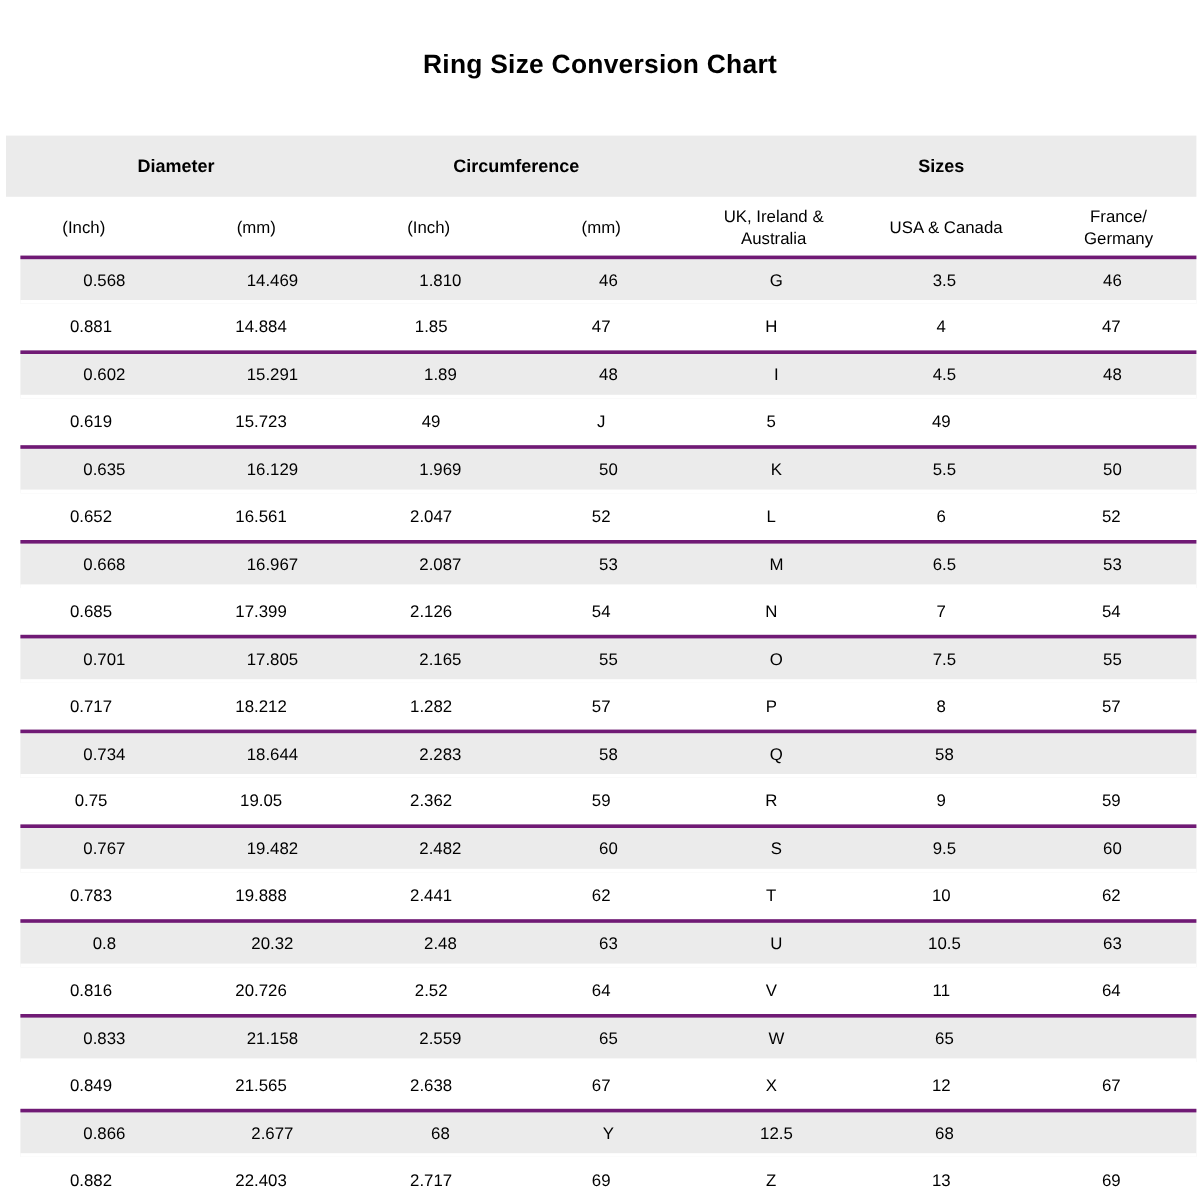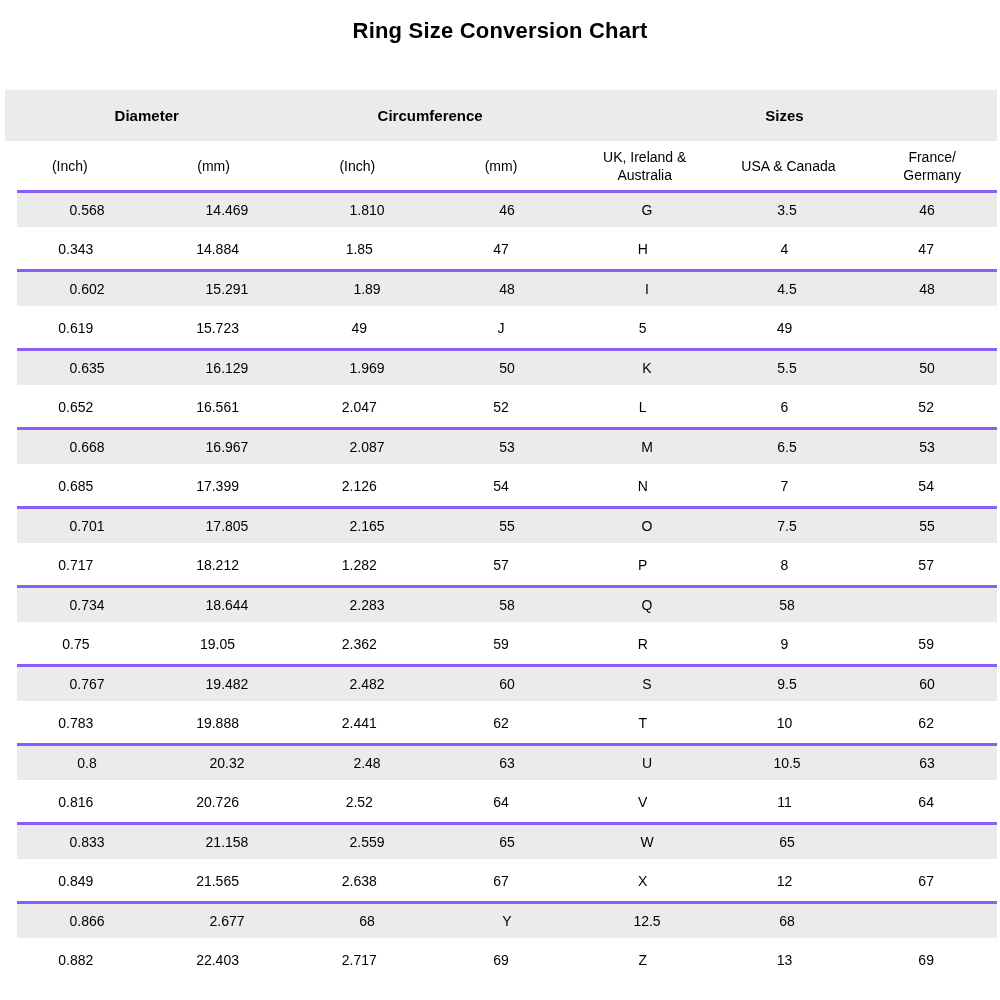--- a/index.html
+++ b/index.html
@@ -12,20 +12,21 @@
     font-family: "Liberation Sans", sans-serif;
     color: #000000;
   }
   .page-title {
     padding-top: 17px;
     text-align: center;
     font-size: 22px;
     font-weight: 700;
     line-height: 27px;
     letter-spacing: 0.2px;
+    margin-top: 23px;
   }
   .conversion-table {
     margin: 46px 3px 0 5px;
   }
   .group-header-row {
     display: grid;
     grid-template-columns: repeat(7, 1fr);
     height: 51px;
     background: #ebebeb;
     font-weight: 700;
@@ -53,21 +54,21 @@
   }
   .data-row {
     display: grid;
     grid-template-columns: repeat(7, 1fr);
     height: 39.5px;
     box-sizing: border-box;
     font-size: 14px;
   }
   .data-row.alt {
     background: #ebebeb;
-    border-top: 3px solid #8b5cf6;
+    border-top: 3px solid #701a75;
     border-bottom: 3px solid #ffffff;
     margin-left: 12px;
   }
   .data-cell {
     display: flex;
     align-items: center;
     justify-content: center;
   }
 </style>
 </head>
@@ -97,21 +98,21 @@
       <div class="data-row alt">
         <div class="data-cell">0.568</div>
         <div class="data-cell">14.469</div>
         <div class="data-cell">1.810</div>
         <div class="data-cell">46</div>
         <div class="data-cell">G</div>
         <div class="data-cell">3.5</div>
         <div class="data-cell">46</div>
       </div>
       <div class="data-row">
-        <div class="data-cell">0.343</div>
+        <div class="data-cell">0.881</div>
         <div class="data-cell">14.884</div>
         <div class="data-cell">1.85</div>
         <div class="data-cell">47</div>
         <div class="data-cell">H</div>
         <div class="data-cell">4</div>
         <div class="data-cell">47</div>
       </div>
       <div class="data-row alt">
         <div class="data-cell">0.602</div>
         <div class="data-cell">15.291</div>

